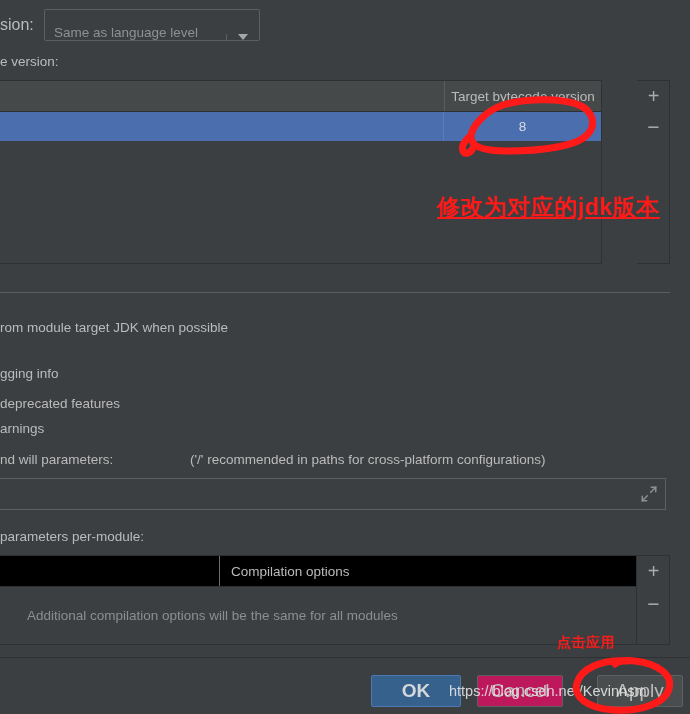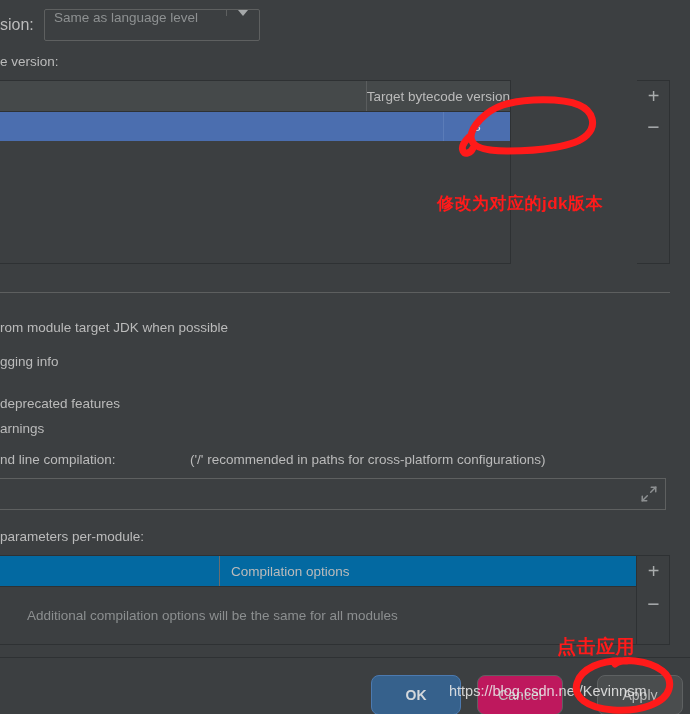--- a/index.html
+++ b/index.html
@@ -28,21 +28,21 @@
     color: #bbbbbb;
     white-space: nowrap;
   }
   #bytecode-combo {
     left: 44px; top: 9px;
     width: 216px; height: 32px;
     border: 1px solid #5e6060;
     border-radius: 2px;
     box-sizing: border-box;
     display: flex;
-    align-items: flex-start;
+    align-items: flex-end;
     background: #3c3f41;
   }
   #bytecode-combo-value {
     flex: 1;
     display: flex;
     align-items: center;
     padding-left: 9px;
     color: #8e9192;
     font-size: 13.5px;
     white-space: nowrap;
@@ -66,21 +66,21 @@
   #per-module-label {
     left: 0; top: 54px;
     font-size: 13.5px;
     color: #bbbbbb;
     white-space: nowrap;
   }
 
   
   #bytecode-table {
     left: -1px; top: 80px;
-    width: 512px; height: 184px;
+    width: 603px; height: 184px;
     border: 1px solid #2e3133;
     box-sizing: border-box;
     background: #3c3f41;
     overflow: hidden;
   }
   .bt-header {
     display: flex;
     height: 31px;
     background: #45494a;
     border-bottom: 1px solid #2e3133;
@@ -148,21 +148,21 @@
 
   
   .opt-line {
     position: absolute;
     left: 0;
     font-size: 13.5px;
     color: #bbbbbb;
     white-space: nowrap;
   }
   #opt-0 { top: 320px; }
-  #opt-1 { top: 354px; }
+  #opt-1 { top: 366px; }
   #opt-2 { top: 388px; margin-top: 8px; }
   #opt-3 { top: 421px; }
   #opt-4 { top: 452px; }
   #opt-4-hint {
     position: absolute;
     left: 190px; top: 452px;
     font-size: 13.5px;
     color: #bbbbbb;
     white-space: nowrap;
   }
@@ -196,21 +196,21 @@
     left: -1px; top: 555px;
     width: 638px; height: 90px;
     border: 1px solid #2e3133;
     box-sizing: border-box;
     background: #3c3f41;
     overflow: hidden;
   }
   .co-header {
     display: flex;
     height: 31px;
-    background: #0369a1;
+    background: #000000;
     border-bottom: 1px solid #2e3133;
     box-sizing: border-box;
   }
   .co-col-module { width: 219px; box-sizing: border-box; }
   .co-col-options {
     flex: 1;
     border-left: 1px solid #6a6d6e;
     box-sizing: border-box;
     display: flex;
     align-items: center;
@@ -237,26 +237,26 @@
   #co-minus { top: 32px; font-size: 21px; }
 
   
   #separator-2 {
     left: 0; top: 657px;
     width: 690px; height: 1px;
     background: #2e3133;
   }
   .dlg-btn {
     position: absolute;
-    height: 40px;
-    border-radius: 8px;
+    height: 32px;
+    border-radius: 2px;
     display: flex;
     align-items: center;
     justify-content: center;
-    font-size: 14px;
+    font-size: 19px;
     box-sizing: border-box;
     user-select: none;
   }
   #btn-ok {
     left: 371px; top: 675px; width: 90px;
     background: #36618c;
     border: 1px solid #4c7ab0;
     color: #d4d8dc;
     font-weight: bold;
   }
@@ -275,26 +275,27 @@
 
   
   .ann-text {
     position: absolute;
     color: #ff1a1a;
     font-weight: bold;
     white-space: nowrap;
   }
   #ann-jdk {
     left: 437px; top: 192px;
-    font-size: 17px;
+    font-size: 23px;
     letter-spacing: .5px;
+    text-decoration: underline;
   }
   #ann-apply {
     left: 557px; top: 634px;
-    font-size: 19px;
+    font-size: 14px;
     letter-spacing: .5px;
   }
   #ann-circle-8 { left: 455px; top: 93px; }
   #ann-circle-apply { left: 567px; top: 655px; }
 
   
   #watermark {
     position: absolute;
     left: 449px; top: 683px;
     font-size: 14.5px;
@@ -341,21 +342,21 @@
   <div class="side-btn" id="bt-plus">+</div>
   <div class="side-btn" id="bt-minus">−</div>
 </div>
 
 <div class="abs" id="separator-1"></div>
 
 <div class="opt-line" id="opt-0">rom module target JDK when possible</div>
 <div class="opt-line" id="opt-1">gging info</div>
 <div class="opt-line" id="opt-2">deprecated features</div>
 <div class="opt-line" id="opt-3">arnings</div>
-<div class="opt-line" id="opt-4">nd line compilation:</div>
+<div class="opt-line" id="opt-4">nd will parameters:</div>
 <div id="opt-4-hint">('/' recommended in paths for cross-platform configurations)</div>
 
 <div class="abs" id="cmdline-field">
   <svg id="cmdline-expand" viewBox="0 0 16 16">
     <g stroke="#a9acad" stroke-width="1.3" fill="none" stroke-linecap="round">
       <line x1="9.5" y1="6.5" x2="14" y2="2"></line>
       <polyline points="10,2 14,2 14,6"></polyline>
       <line x1="6.5" y1="9.5" x2="2" y2="14"></line>
       <polyline points="6,14 2,14 2,10"></polyline>
     </g>

